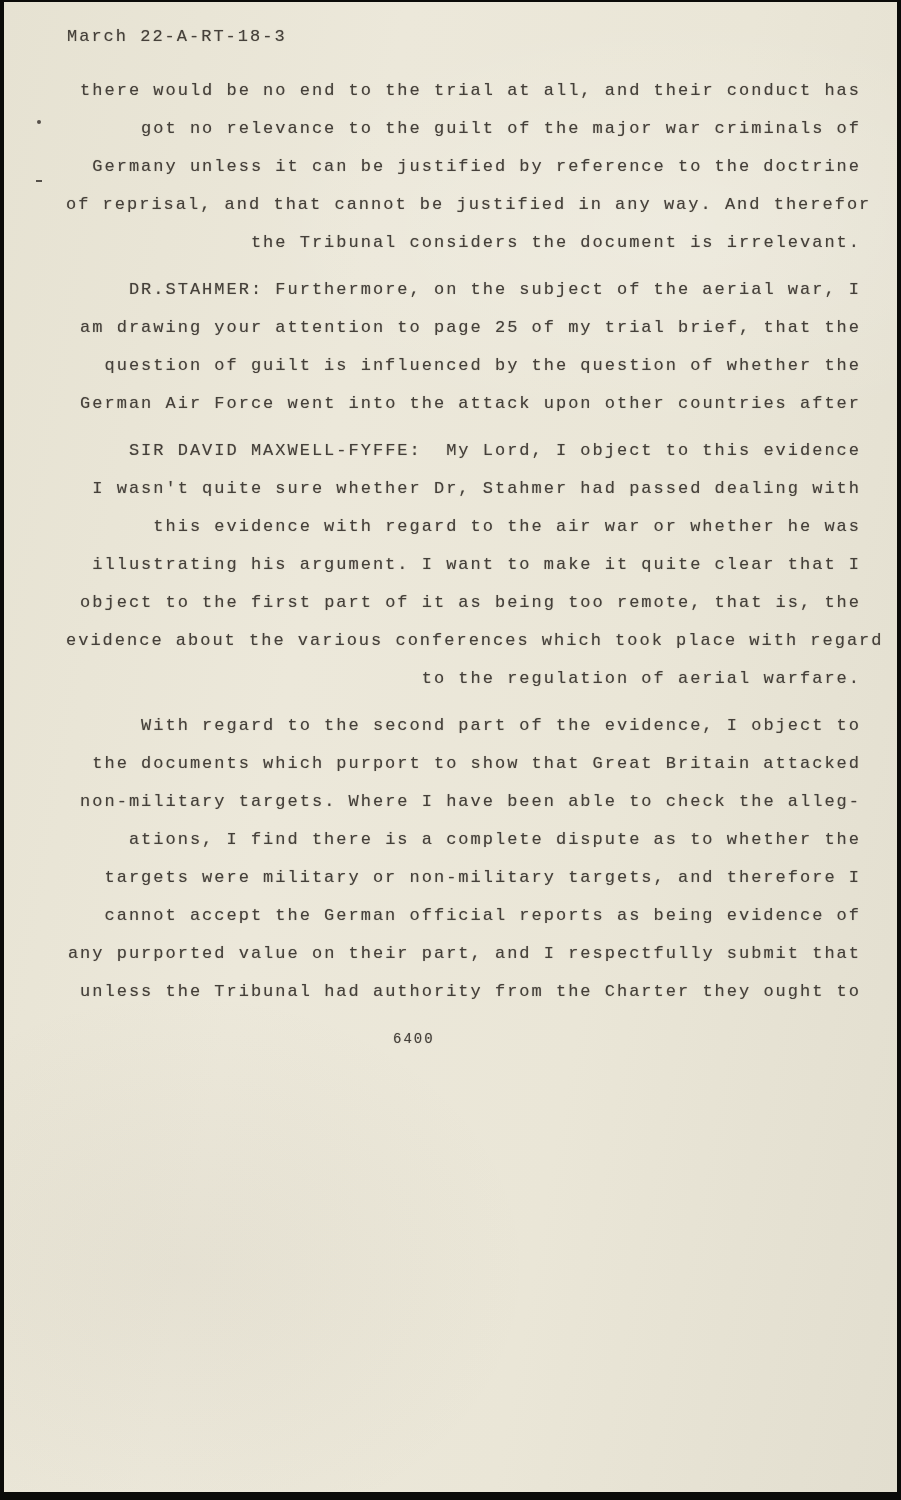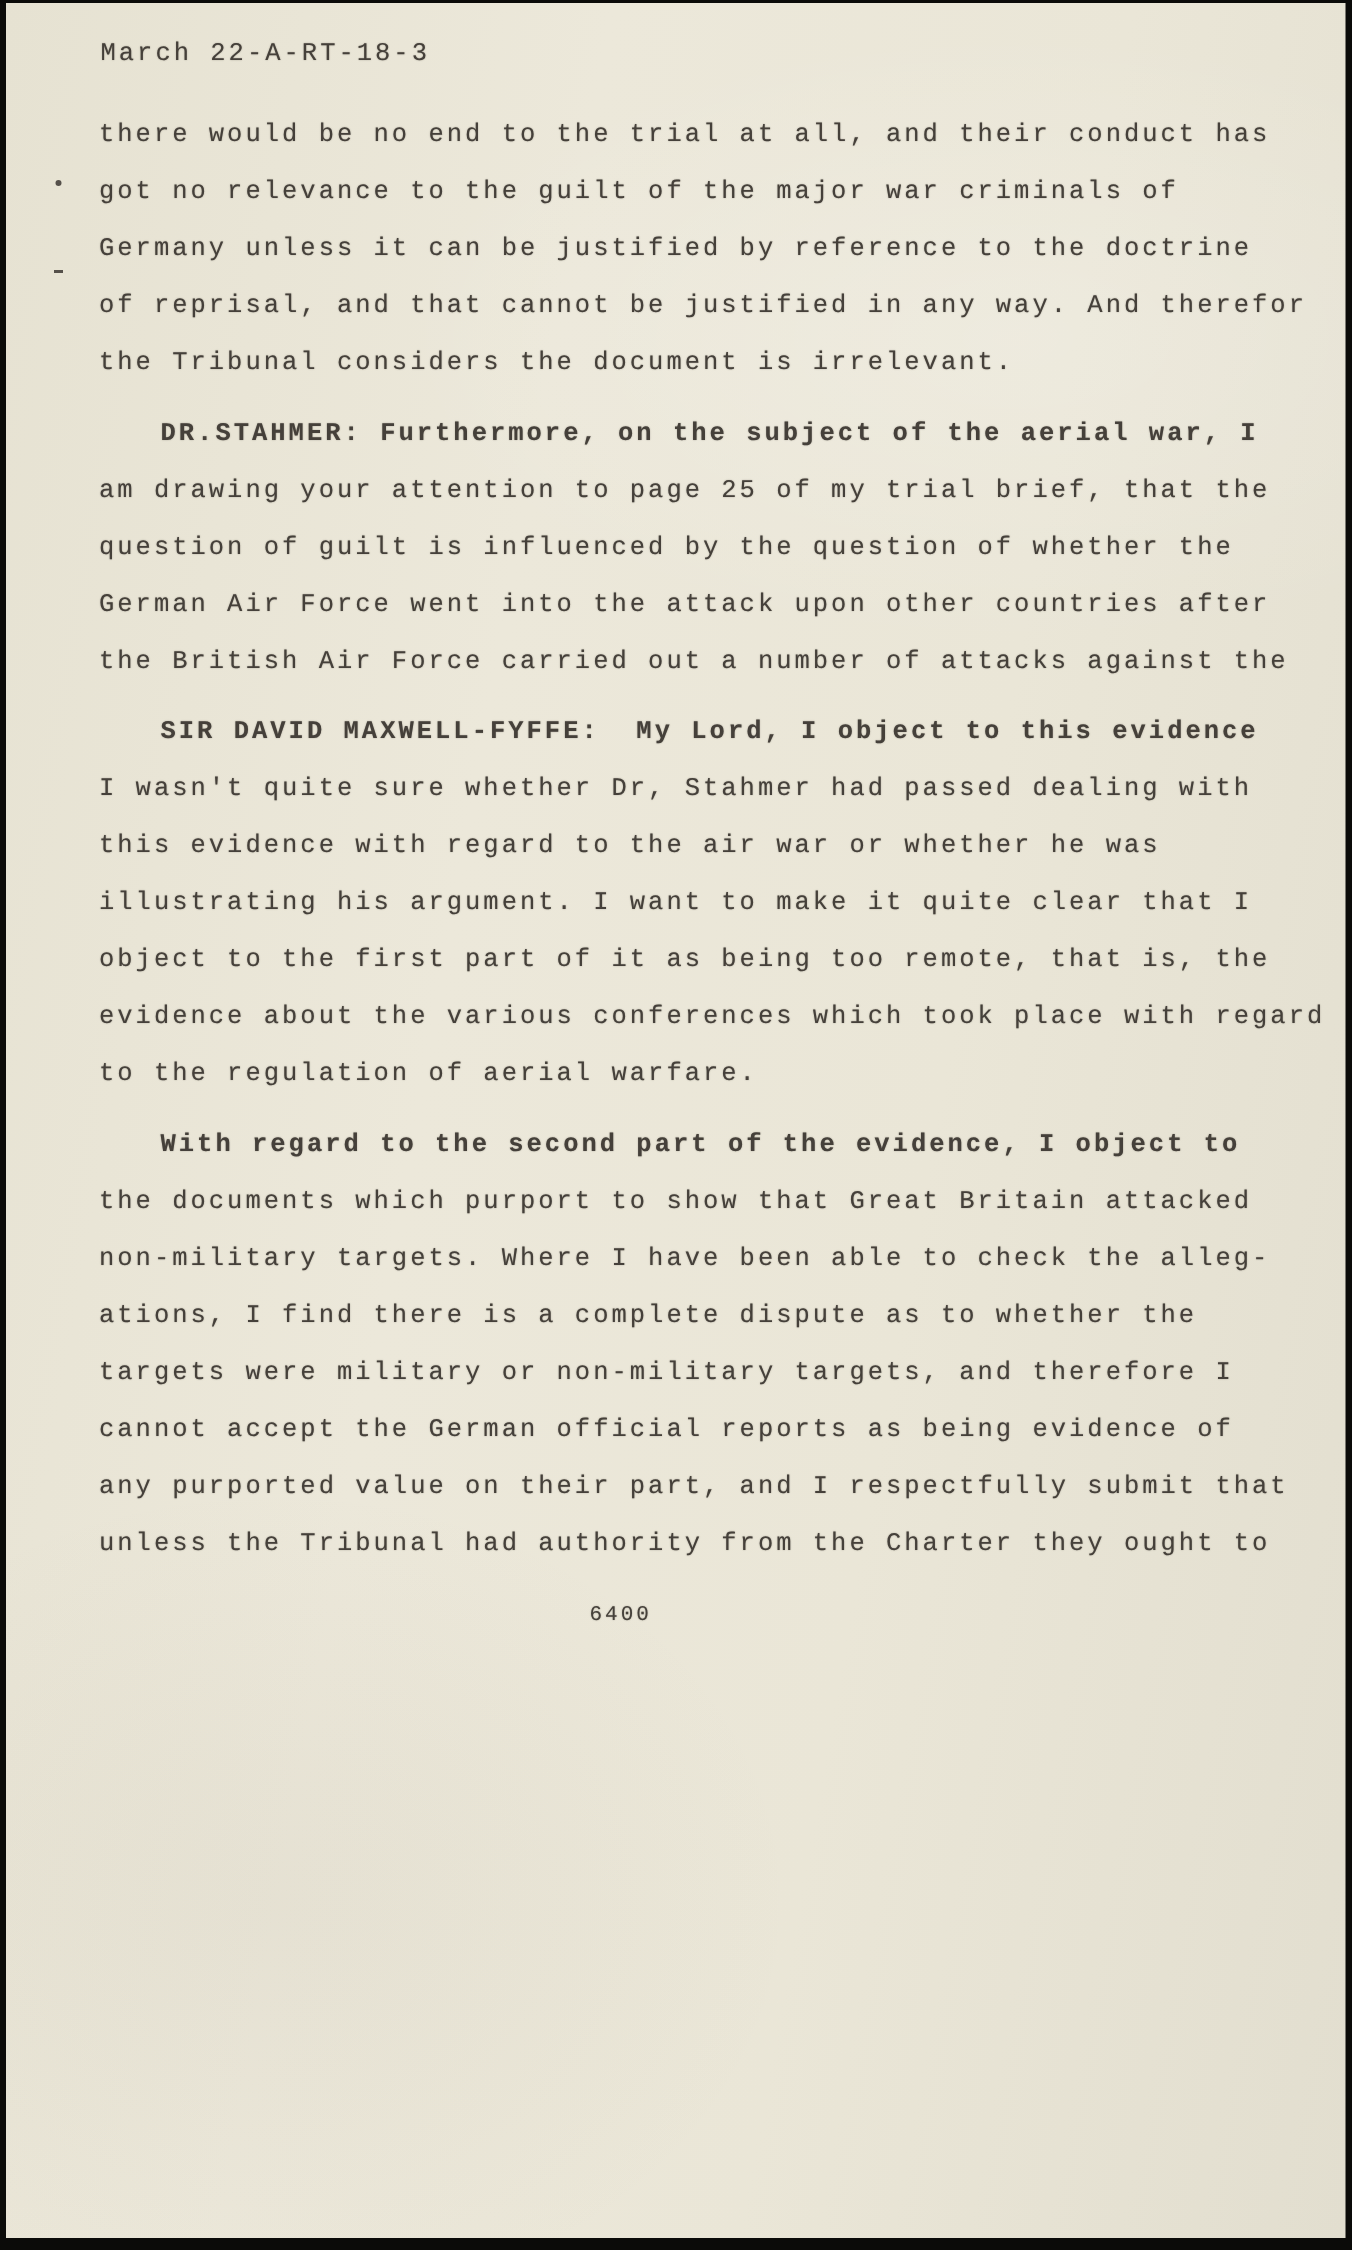--- a/index.html
+++ b/index.html
@@ -50,24 +50,24 @@
     letter-spacing: 2px;
     text-shadow: 0 0 1px rgba(62,56,46,0.45);
   }
   .para {
     margin: 0 0 9px 0;
   }
   .line {
     height: 38px;
     line-height: 38px;
     white-space: pre;
+    text-align: right;
   }
   .para.indented .line:first-child {
     padding-left: 41px;
-    font-weight: bold;
   }
   .page-number {
     height: 38px;
     line-height: 38px;
     padding-left: 327px;
     font-size: 14px;
     letter-spacing: 2px;
   }
   .margin-mark-dot {
     position: absolute;
@@ -105,21 +105,20 @@
           <div class="line">got no relevance to the guilt of the major war criminals of</div>
           <div class="line">Germany unless it can be justified by reference to the doctrine</div>
           <div class="line">of reprisal, and that cannot be justified in any way. And therefor</div>
           <div class="line">the Tribunal considers the document is irrelevant.</div>
         </div>
         <div class="para indented">
           <div class="line">DR.STAHMER: Furthermore, on the subject of the aerial war, I</div>
           <div class="line">am drawing your attention to page 25 of my trial brief, that the</div>
           <div class="line">question of guilt is influenced by the question of whether the</div>
           <div class="line">German Air Force went into the attack upon other countries after</div>
-          <div class="line">the British Air Force carried out a number of attacks against the</div>
         </div>
         <div class="para indented">
           <div class="line">SIR DAVID MAXWELL-FYFFE:  My Lord, I object to this evidence</div>
           <div class="line">I wasn't quite sure whether Dr, Stahmer had passed dealing with</div>
           <div class="line">this evidence with regard to the air war or whether he was</div>
           <div class="line">illustrating his argument. I want to make it quite clear that I</div>
           <div class="line">object to the first part of it as being too remote, that is, the</div>
           <div class="line">evidence about the various conferences which took place with regard</div>
           <div class="line">to the regulation of aerial warfare.</div>
         </div>

